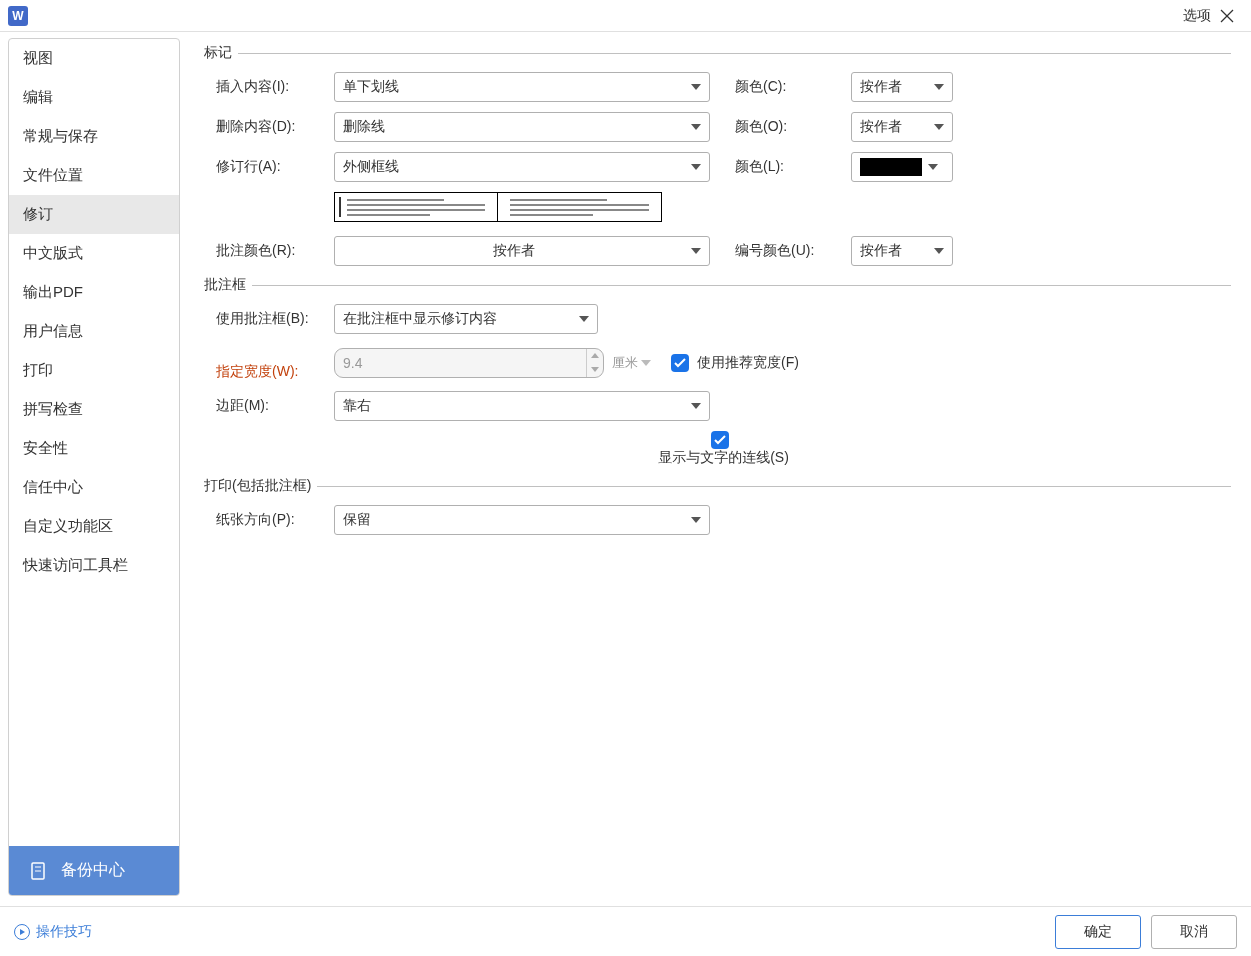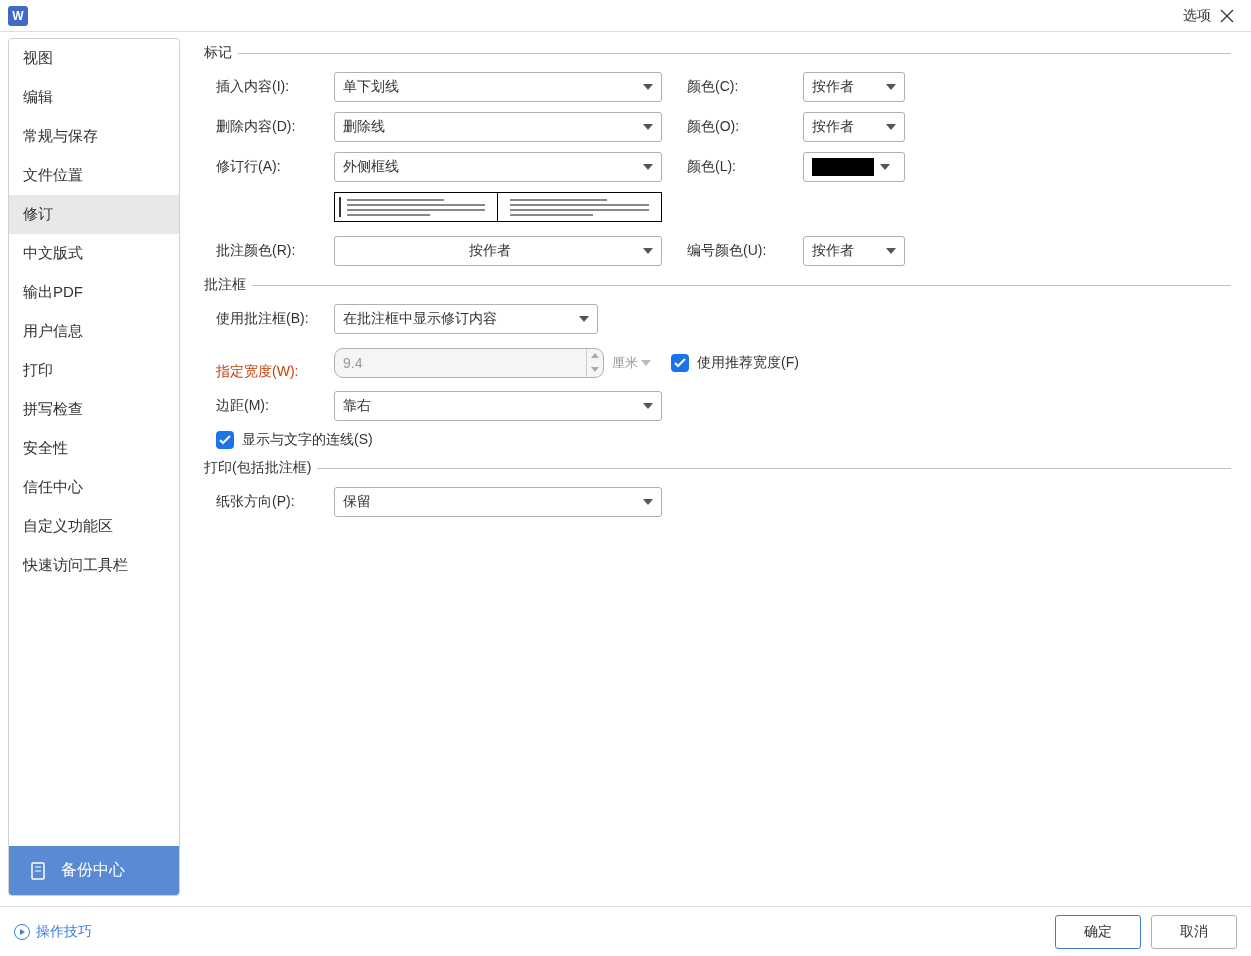--- a/index.html
+++ b/index.html
@@ -124,21 +124,21 @@
       cursor: pointer;
     }
     .select-text { flex: 1; font-size: 14px; }
     .select-arrow {
       width: 0; height: 0;
       border-left: 5px solid transparent;
       border-right: 5px solid transparent;
       border-top: 6px solid #555;
       margin-left: 6px;
     }
-    .select-wide { width: 328px; }
+    .select-wide { width: 376px; }
     .select-med { width: 264px; }
     .select-sm { width: 102px; }
     .select-color { width: 102px; }
     .color-swatch {
       width: 62px; height: 18px;
       background: #000;
     }
     .spacer-col { width: 25px; }
     .color-label { width: 116px; font-size: 14px; }
     .preview-row {
@@ -214,20 +214,21 @@
       margin-right: 8px;
       flex-shrink: 0;
     }
     .checkbox svg { width: 12px; height: 10px; }
     .checkbox-label { font-size: 14px; }
     .checkbox-row {
       display: flex;
       align-items: center;
       padding-left: 12px;
       margin-bottom: 10px;
+      flex-direction: column;
     }
     .footer {
       position: absolute;
       bottom: 0;
       left: 0;
       right: 0;
       height: 50px;
       border-top: 1px solid #e0e0e0;
       display: flex;
       align-items: center;

